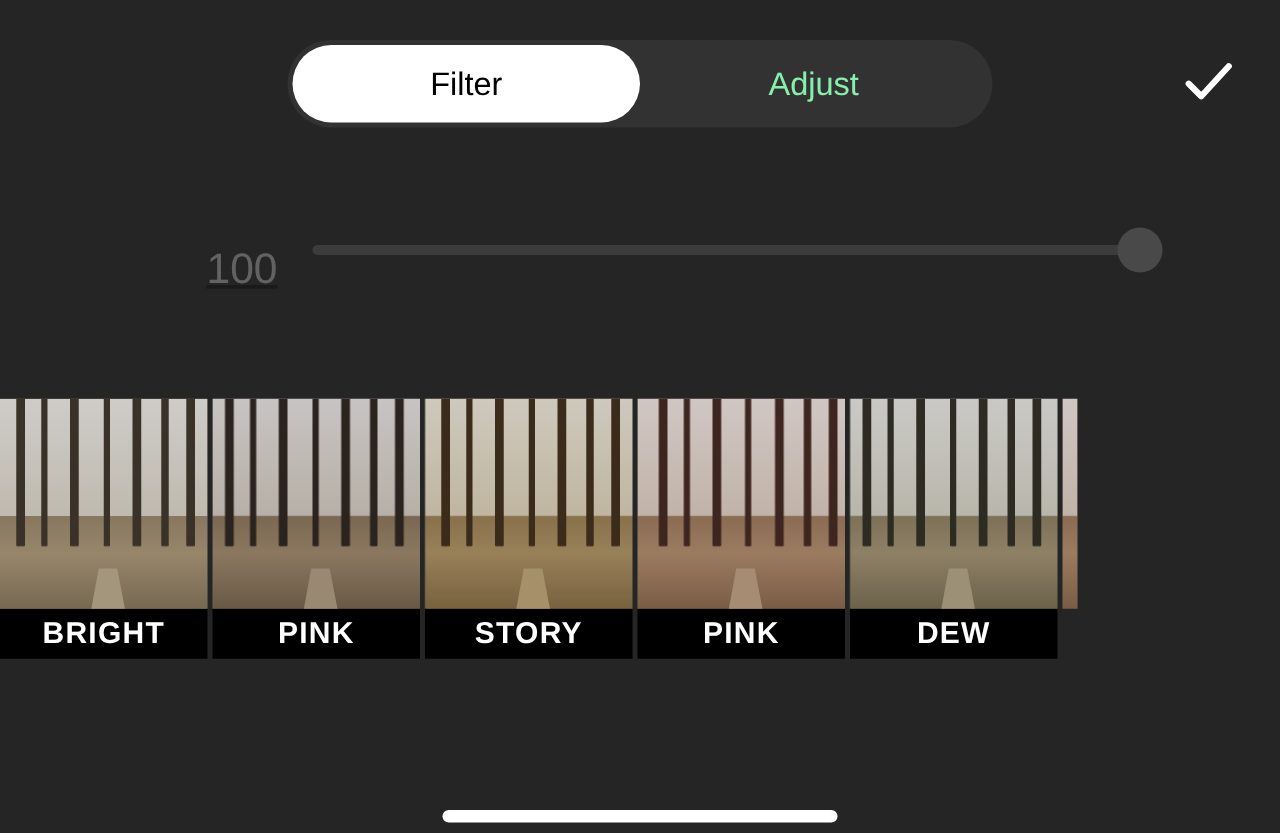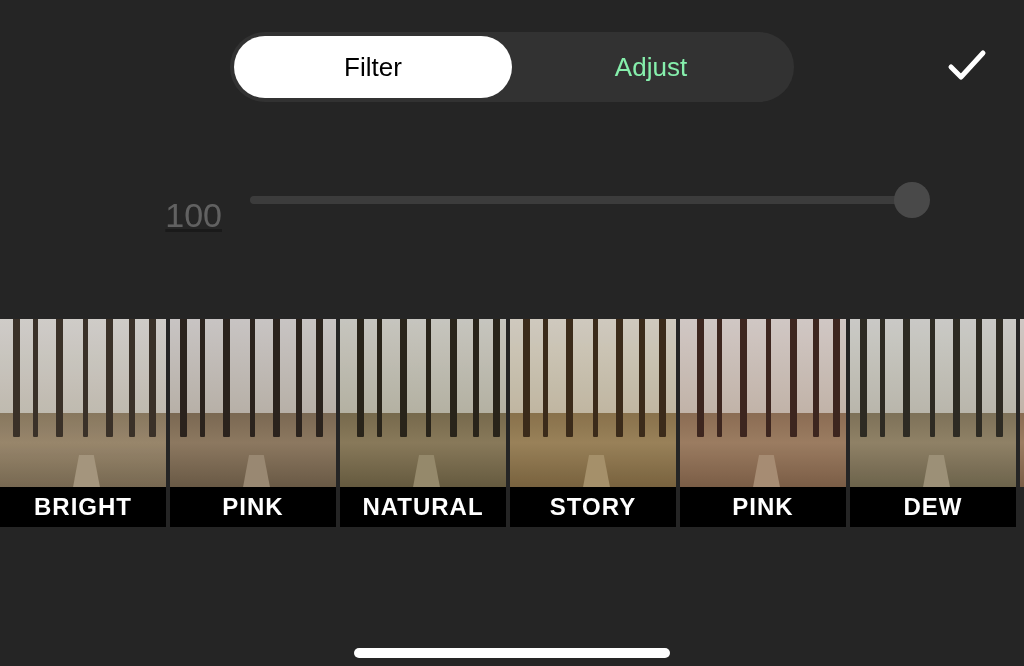--- a/index.html
+++ b/index.html
@@ -229,72 +229,54 @@
         <div class="t" style="left:32%"></div>
           <div class="t" style="left:48%;width:5px"></div>
         <div class="t" style="left:62%"></div>
           <div class="t" style="left:76%;width:6px"></div>
         <div class="t" style="left:88%"></div>
       </div>
       <div class="tint"></div>
     </div>
     <div class="filter-label">PINK</div>
   </div>
-  <div class="filter-item f-natural">
+  <div class="filter-item f-warm">
+    <div class="thumb">
+      <div class="sky"></div>
+        <div class="ground"></div>
+        <div class="path"></div>
+      <div class="trees">
+        <div class="t" style="left:8%"></div>
+          <div class="t" style="left:20%;width:5px"></div>
+        <div class="t" style="left:34%"></div>
+          <div class="t" style="left:50%;width:5px"></div>
+        <div class="t" style="left:64%"></div>
+          <div class="t" style="left:78%;width:6px"></div>
+        <div class="t" style="left:90%"></div>
+      </div>
+      <div class="tint"></div>
+    </div>
+    <div class="filter-label">STORY</div>
+  </div>
+  <div class="filter-item f-pink">
     <div class="thumb">
       <div class="sky"></div>
         <div class="ground"></div>
         <div class="path"></div>
       <div class="trees">
         <div class="t" style="left:10%"></div>
           <div class="t" style="left:22%;width:5px"></div>
         <div class="t" style="left:36%"></div>
           <div class="t" style="left:52%;width:5px"></div>
         <div class="t" style="left:66%"></div>
           <div class="t" style="left:80%;width:6px"></div>
         <div class="t" style="left:92%"></div>
       </div>
       <div class="tint"></div>
     </div>
-    <div class="filter-label">NATURAL</div>
-  </div>
-  <div class="filter-item f-warm">
-    <div class="thumb">
-      <div class="sky"></div>
-        <div class="ground"></div>
-        <div class="path"></div>
-      <div class="trees">
-        <div class="t" style="left:8%"></div>
-          <div class="t" style="left:20%;width:5px"></div>
-        <div class="t" style="left:34%"></div>
-          <div class="t" style="left:50%;width:5px"></div>
-        <div class="t" style="left:64%"></div>
-          <div class="t" style="left:78%;width:6px"></div>
-        <div class="t" style="left:90%"></div>
-      </div>
-      <div class="tint"></div>
-    </div>
-    <div class="filter-label">STORY</div>
-  </div>
-  <div class="filter-item f-pink">
-    <div class="thumb">
-      <div class="sky"></div>
-        <div class="ground"></div>
-        <div class="path"></div>
-      <div class="trees">
-        <div class="t" style="left:10%"></div>
-          <div class="t" style="left:22%;width:5px"></div>
-        <div class="t" style="left:36%"></div>
-          <div class="t" style="left:52%;width:5px"></div>
-        <div class="t" style="left:66%"></div>
-          <div class="t" style="left:80%;width:6px"></div>
-        <div class="t" style="left:92%"></div>
-      </div>
-      <div class="tint"></div>
-    </div>
     <div class="filter-label">PINK</div>
   </div>
   <div class="filter-item f-dew">
     <div class="thumb">
       <div class="sky"></div>
         <div class="ground"></div>
         <div class="path"></div>
       <div class="trees">
         <div class="t" style="left:6%"></div>
           <div class="t" style="left:18%;width:5px"></div>

